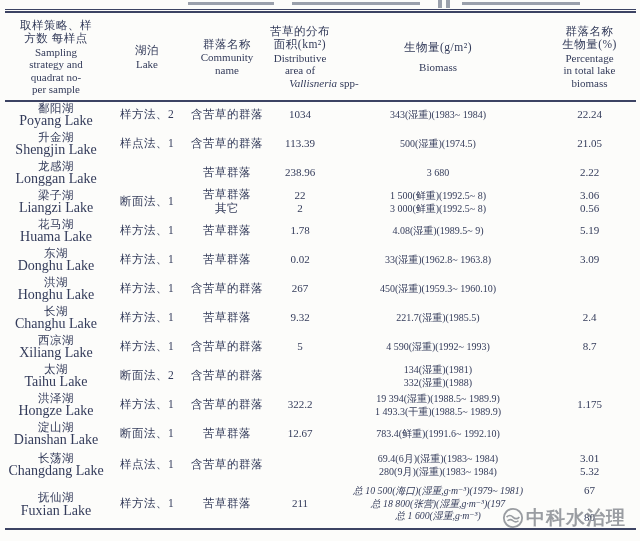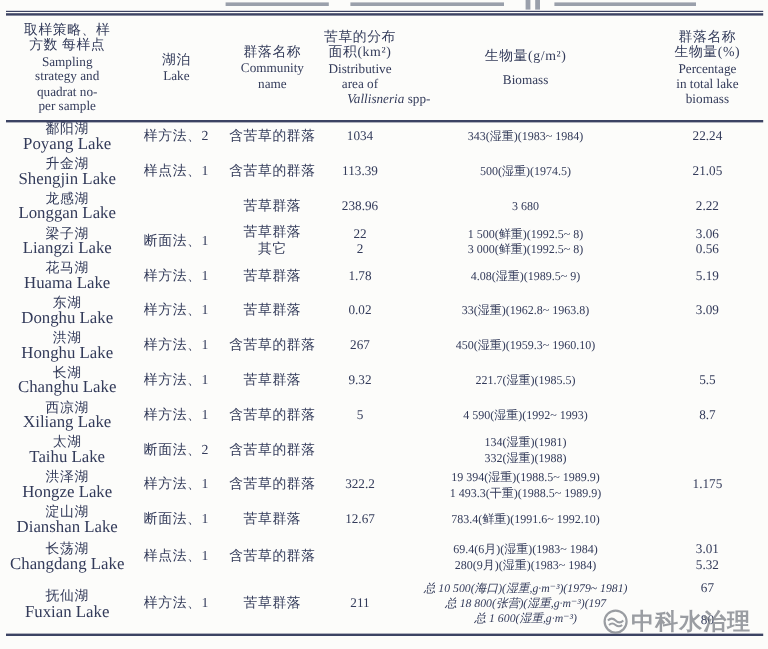--- a/index.html
+++ b/index.html
@@ -291,21 +291,21 @@
       </div>
       <div class="td">
         <span class="num">9.32</span>
         <span class="num"></span>
       </div>
       <div class="td c-bio">
         <span class="num">221.7(湿重)(1985.5)</span>
         <span class="num"></span>
       </div>
       <div class="td">
-        <span class="num">5.5</span>
+        <span class="num">2.4</span>
         <span class="num"></span>
       </div>
     </div>
 
     <div class="tr h29">
       <div class="td">
         <span class="cn">西凉湖</span>
         <span class="en">Xiliang Lake</span>
       </div>
       <div class="td">

